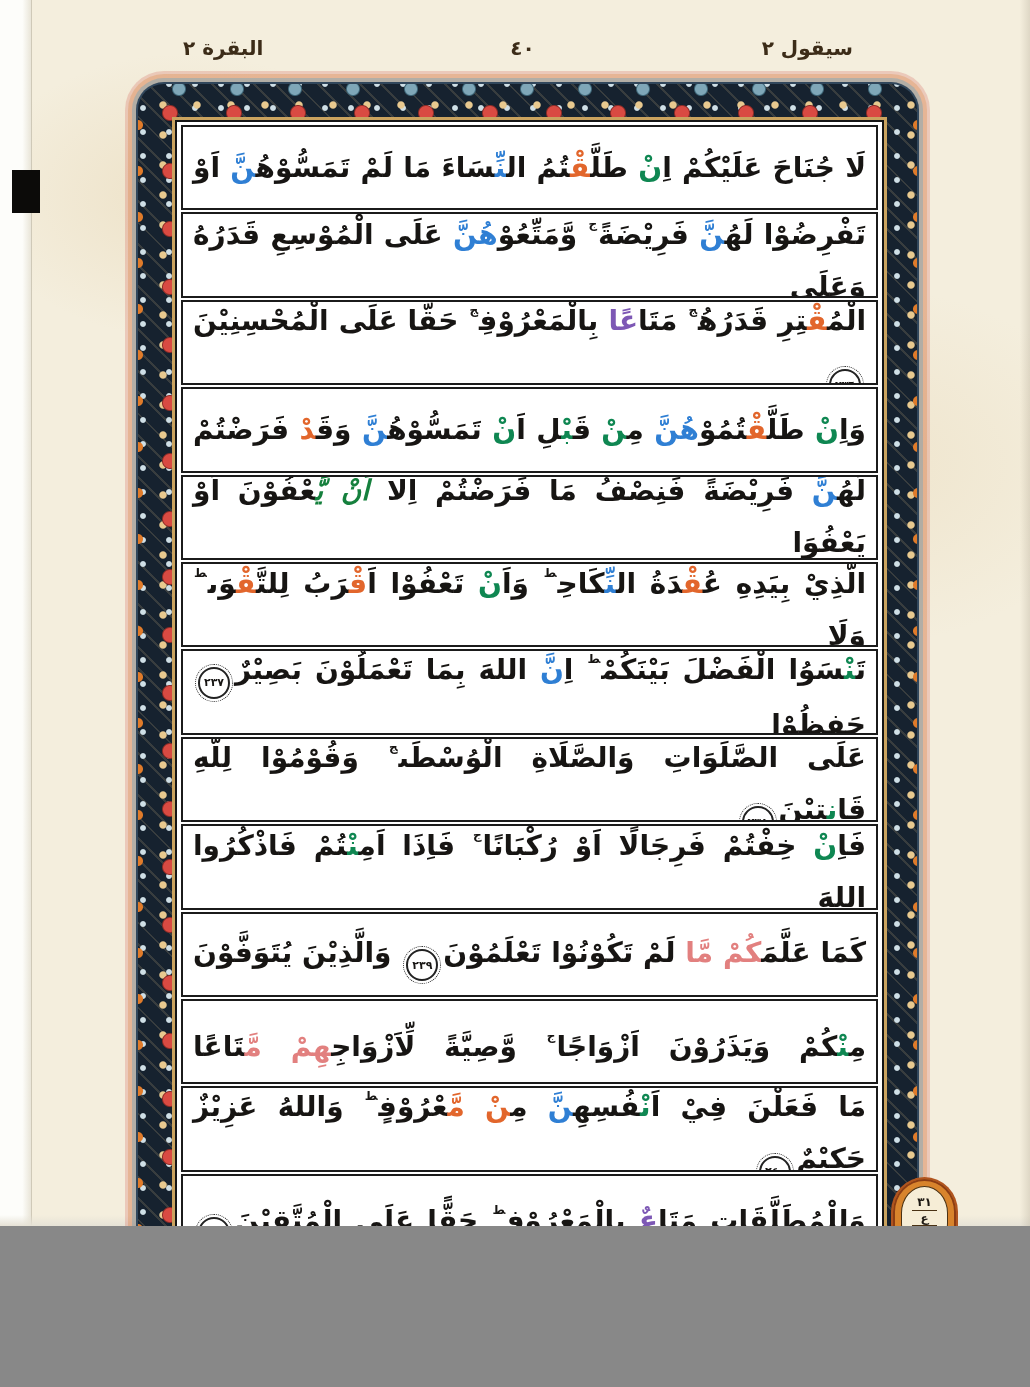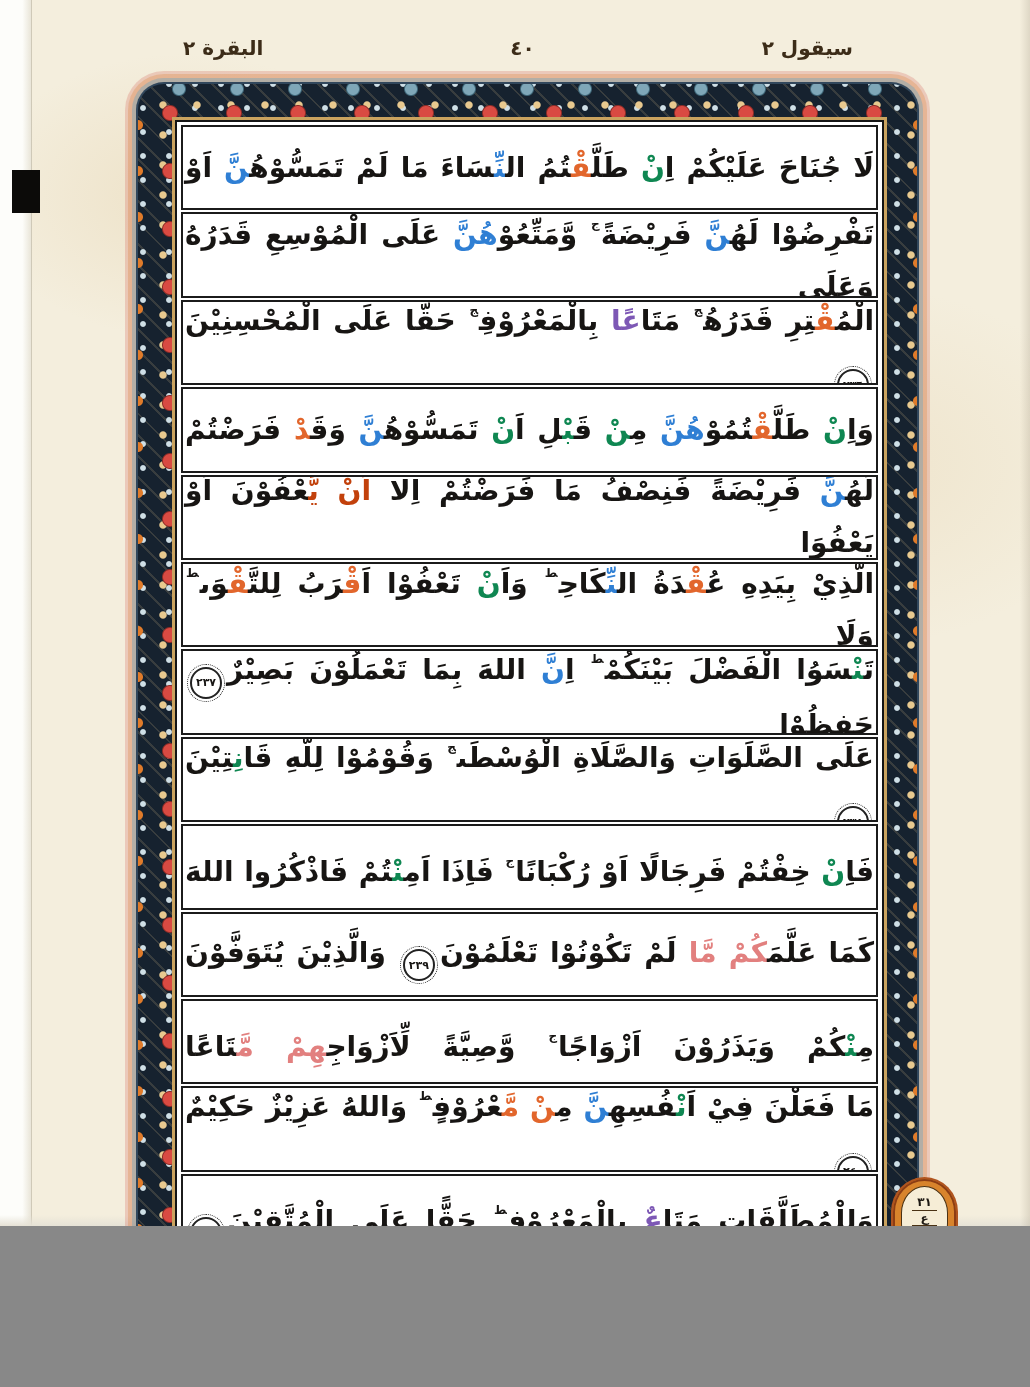--- a/index.html
+++ b/index.html
@@ -55,21 +55,21 @@
     position:absolute;left:37px;top:36px;right:33px;bottom:39px;
     background:#fff;border:2px solid #141414;
     box-shadow:0 0 0 3px #caa35f;
     padding:3px 4px;display:flex;flex-direction:column;gap:2px;
   }
   .row{flex:1;border:2px solid #1b1b1b;background:#fff;display:flex;align-items:center;overflow:hidden;}
   .line-text{
     width:100%;direction:rtl;unicode-bidi:embed;
     text-align:justify;text-align-last:justify;
     font-size:28px;font-weight:bold;line-height:52px;
-    padding:0 2px;color:#171513;
+    padding:0 10px;color:#171513;
   }
   .verse-marker{
     display:inline-flex;align-items:center;justify-content:center;
     width:28px;height:28px;border:2px solid #222;border-radius:50%;
     outline:1px dotted #222;outline-offset:2px;
     font-size:11px;font-weight:bold;line-height:1;vertical-align:-7px;margin:0 5px;
   }
   .waqf{font-size:12px;vertical-align:16px;margin:0 1px;letter-spacing:0;}
   .ain{font-size:15px;vertical-align:18px;margin:0 4px;font-weight:bold;}
 
@@ -129,21 +129,21 @@
         <div class="row">
           <div class="line-text" lang="ar"><span>تَفْرِضُوْا لَهُ</span><span style="color: rgb(47, 127, 212);">نَّ</span><span> فَرِيْضَةً</span><span class="waqf">ج</span><span> وَّمَتِّعُوْ</span><span style="color: rgb(47, 127, 212);">هُنَّ</span><span> عَلَى الْمُوْسِعِ قَدَرُهُ وَعَلَى</span></div>
         </div>
         <div class="row">
           <div class="line-text" lang="ar"><span>الْمُ</span><span style="color: rgb(226, 102, 44);">قْ</span><span>تِرِ قَدَرُهُ</span><span class="waqf">ج</span><span> مَتَا</span><span style="color: rgb(125, 88, 181);">عًا</span><span> بِالْمَعْرُوْفِ</span><span class="waqf">ج</span><span> حَقًّا عَلَى الْمُحْسِنِيْنَ</span><span class="verse-marker">٢٣٦</span></div>
         </div>
         <div class="row">
           <div class="line-text" lang="ar"><span>وَاِ</span><span style="color: rgb(15, 135, 82);">نْ</span><span> طَلَّ</span><span style="color: rgb(226, 102, 44);">قْ</span><span>تُمُوْ</span><span style="color: rgb(47, 127, 212);">هُنَّ</span><span> مِ</span><span style="color: rgb(15, 135, 82);">نْ</span><span> قَ</span><span style="color: rgb(15, 135, 82);">بْ</span><span>لِ اَ</span><span style="color: rgb(15, 135, 82);">نْ</span><span> تَمَسُّوْهُ</span><span style="color: rgb(47, 127, 212);">نَّ</span><span> وَقَ</span><span style="color: rgb(226, 102, 44);">دْ</span><span> فَرَضْتُمْ</span></div>
         </div>
         <div class="row">
-          <div class="line-text" lang="ar"><span>لَهُ</span><span style="color: rgb(47, 127, 212);">نَّ</span><span> فَرِيْضَةً فَنِصْفُ مَا فَرَضْتُمْ اِلَّا </span><span style="color: #c2410c;">اَنْ يَّ</span><span>عْفُوْنَ اَوْ يَعْفُوَا</span></div>
+          <div class="line-text" lang="ar"><span>لَهُ</span><span style="color: rgb(47, 127, 212);">نَّ</span><span> فَرِيْضَةً فَنِصْفُ مَا فَرَضْتُمْ اِلَّا </span><span style="color: #15803d; font-style: italic;">اَنْ يَّ</span><span>عْفُوْنَ اَوْ يَعْفُوَا</span></div>
         </div>
         <div class="row">
           <div class="line-text" lang="ar"><span>الَّذِيْ بِيَدِهِ عُ</span><span style="color: rgb(226, 102, 44);">قْ</span><span>دَةُ ال</span><span style="color: rgb(47, 127, 212);">نِّ</span><span>كَاحِ</span><span class="waqf">ط</span><span> وَاَ</span><span style="color: rgb(15, 135, 82);">نْ</span><span> تَعْفُوْا اَ</span><span style="color: rgb(226, 102, 44);">قْ</span><span>رَبُ لِلتَّ</span><span style="color: rgb(226, 102, 44);">قْ</span><span>وَى</span><span class="waqf">ط</span><span> وَلَا</span></div>
         </div>
         <div class="row">
           <div class="line-text" lang="ar"><span>تَ</span><span style="color: rgb(15, 135, 82);">نْ</span><span>سَوُا الْفَضْلَ بَيْنَكُمْ</span><span class="waqf">ط</span><span> اِ</span><span style="color: rgb(47, 127, 212);">نَّ</span><span> اللهَ بِمَا تَعْمَلُوْنَ بَصِيْرٌ</span><span class="verse-marker">٢٣٧</span><span> حَفِظُوْا</span></div>
         </div>
         <div class="row">
           <div class="line-text" lang="ar"><span>عَلَى الصَّلَوَاتِ وَالصَّلَاةِ الْوُسْطَى</span><span class="waqf">ج</span><span> وَقُوْمُوْا لِلّهِ قَا</span><span style="color: rgb(15, 135, 82);">نِ</span><span>تِيْنَ</span><span class="verse-marker">٢٣٨</span></div>
         </div>

